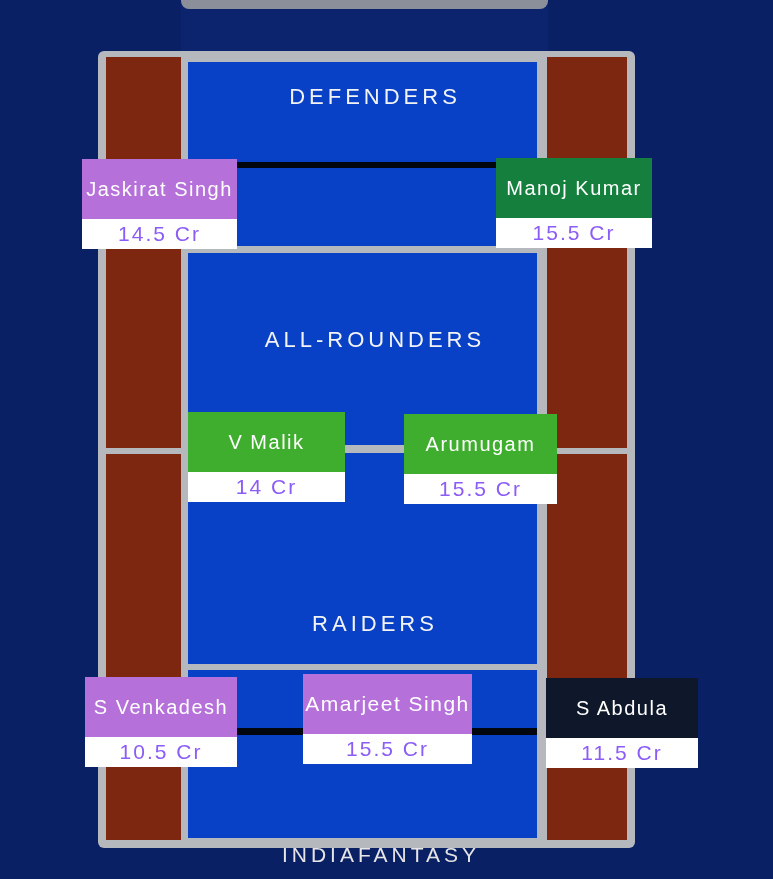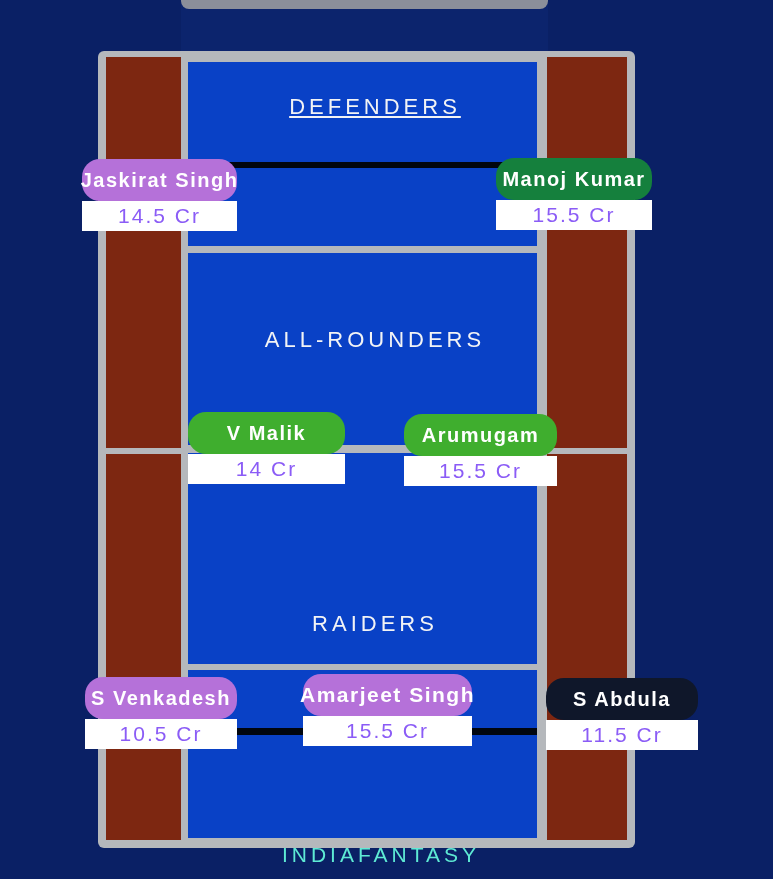--- a/index.html
+++ b/index.html
@@ -25,45 +25,45 @@
   #block-raiders{top:402px;height:211px;}
   #block-bottom{top:619px;height:168px;}
   .court-line{position:absolute;left:90px;width:349px;background:#01060f;}
   #court-line-top{top:111px;height:6px;}
   #court-line-bottom{top:677px;height:7px;}
   
   .section-label{
     position:absolute;left:188px;width:374px;text-align:center;z-index:3;
     color:#f2f3f5;font-size:22px;font-weight:300;letter-spacing:4px;line-height:26px;
   }
-  #label-defenders{top:94px;text-decoration:underline;}
+  #label-defenders{top:84px;}
   #label-allrounders{top:327px;}
   #label-raiders{top:611px;}
   
   .card{position:absolute;z-index:5;}
   .card .name{
-    height:42px;display:flex;align-items:center;justify-content:center;
-    color:#ffffff;font-size:20px;font-weight:700;letter-spacing:1.5px;white-space:nowrap;border-radius:18px;
+    height:60px;display:flex;align-items:center;justify-content:center;
+    color:#ffffff;font-size:20px;font-weight:400;letter-spacing:1.5px;white-space:nowrap;
   }
   .card .price{
     height:30px;display:flex;align-items:center;justify-content:center;
     background:#ffffff;color:#8b5cf6;font-size:21px;letter-spacing:2px;white-space:nowrap;
   }
   #card-jaskirat{left:82px;top:159px;width:155px;}
   #card-manoj{left:496px;top:158px;width:156px;}
   #card-vmalik{left:188px;top:412px;width:157px;}
   #card-arumugam{left:404px;top:414px;width:153px;}
   #card-venkadesh{left:85px;top:677px;width:152px;}
   #card-amarjeet{left:303px;top:674px;width:169px;}
   #card-amarjeet .name{font-size:21px;}
   #card-abdula{left:546px;top:678px;width:152px;}
   
   #watermark{
     position:absolute;left:99px;top:843px;width:564px;text-align:center;z-index:6;
-    color:#5eead4;font-size:21px;font-weight:300;letter-spacing:4px;
+    color:#e5e5e5;font-size:21px;font-weight:300;letter-spacing:4px;
   }
 </style>
 </head>
 <body>
 
 <div id="stage">
 
   <div id="topbar-glow"></div>
   <div id="topbar"></div>
 

